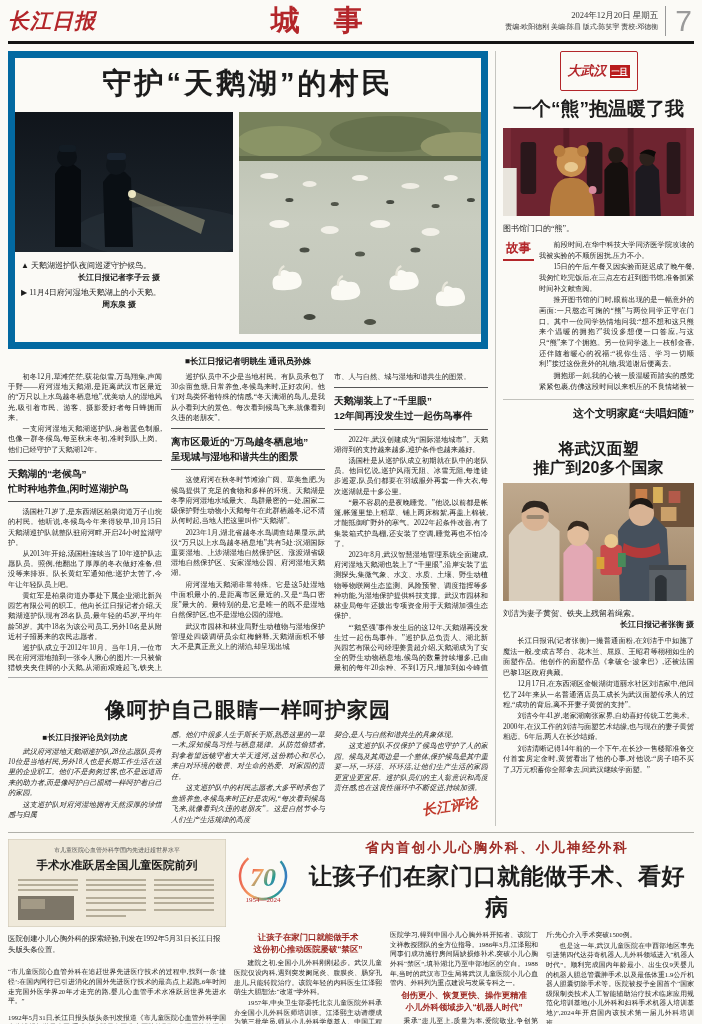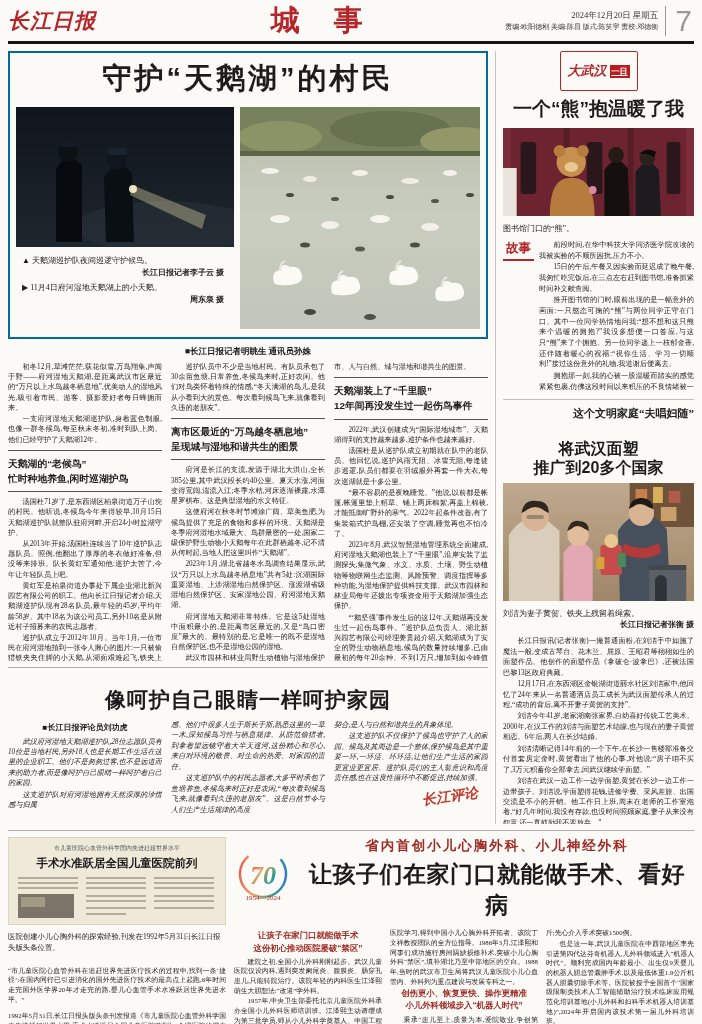--- a/index.html
+++ b/index.html
@@ -22,29 +22,29 @@
   .hdr-credits{font-size:7px;}
   .pagenum{font-size:30px;color:#9a9a9a;font-weight:400;border-left:1px solid #999;
     padding:0 2px 0 9px;font-family:"Liberation Sans",sans-serif;line-height:1;}
   .black-rule{border-top:3px solid #141414;margin-top:3px;}
   
   .main-row{display:flex;gap:7px;padding-top:7px;}
   .main-left{width:480px;flex:none;}
   .v-div{width:1px;background:#c5c5c0;flex:none;}
   .right-col{flex:1;min-width:0;}
   
-  .swan-box{border:2px solid #0369a1;padding:5px 6px 4px;}
+  .swan-box{border:7px solid #0369a1;padding:5px 0 4px;}
   .swan-headline{text-align:center;font-size:29px;font-weight:900;letter-spacing:3px;
     font-family:"Liberation Sans",sans-serif;margin:1px 0 8px;}
   .photos{display:flex;gap:6px;}
   .photo-left{width:218px;flex:none;}
   .photo-right{flex:1;}
   figure{margin:0;}
   .cap{font-size:8px;line-height:1.5;margin-top:4px;padding-left:6px;}
-  .cap-credit{text-align:right;font-weight:bold;padding-right:10px;font-size:8px;}
+  .cap-credit{text-align:center;font-weight:bold;padding-right:10px;font-size:8px;}
   .byline{text-align:center;font-weight:bold;font-size:8.5px;margin:7px 0 4px;}
   .cols3{display:flex;gap:9px;height:300px;overflow:hidden;}
   .col{flex:1;min-width:0;font-size:7.2px;line-height:1.42;text-align:justify;overflow:hidden;}
   .col p,.b-col p,.story-text p,.mtext p,.ccol p{margin:0 0 1px;text-indent:2em;}
   p.noindent{text-indent:0;}
   .subhead{font-weight:bold;font-size:9.8px;line-height:1.55;text-align:left;text-indent:0;
     font-family:"Liberation Sans",sans-serif;border-top:1px solid #555;border-bottom:1px solid #555;
     padding:5px 0;margin:5px 0;}
   
   .commentary{margin-top:5px;border-top:1px solid #aaa;padding-top:16px;}
@@ -211,21 +211,20 @@
           <p>黄红军是柏泉街道办事处下属企业湖北新兴园艺有限公司的职工。他向长江日报记者介绍,天鹅湖巡护队现有28名队员,最年轻的45岁,平均年龄58岁。其中18名为该公司员工,另外10名是从附近村子招募来的农民志愿者。</p>
           <p>巡护队成立于2012年10月。当年1月,一位市民在府河湿地拍到一张令人揪心的图片:一只被偷猎铁夹夹住脚的小天鹅,从湖面艰难起飞,铁夹上残留着绳索。</p>
 
         </div>
         <div class="col">
           <p>巡护队员中不少是当地村民。有队员承包了30余亩鱼塘,日常养鱼,冬候鸟来时,正好农闲。他们对鸟类怀着特殊的情感,“冬天满湖的鸟儿,是我从小看到大的景色。每次看到候鸟飞来,就像看到久违的老朋友”。</p>
           <div class="subhead">
             <div>离市区最近的“万鸟越冬栖息地”</div>
             <div>呈现城与湿地和谐共生的图景</div>
           </div>
-          <p>府河是长江的支流,发源于湖北大洪山,全长385公里,其中武汉段长约40公里。夏天水涨,河面变得宽阔,湍流入江;冬季水枯,河床逐渐裸露,水潭星罗棋布。这是典型湿地的水文特征。</p>
           <p>这使府河在秋冬时节滩涂广阔、草美鱼肥,为候鸟提供了充足的食物和多样的环境。天鹅湖是冬季府河湿地水域最大、鸟群最密的一处,国家二级保护野生动物小天鹅每年在此群栖越冬,记不清从何时起,当地人把这里叫作“天鹅湖”。</p>
           <p>2023年1月,湖北省越冬水鸟调查结果显示,武汉“万只以上水鸟越冬栖息地”共有5处:沉湖国际重要湿地、上涉湖湿地自然保护区、涨渡湖省级湿地自然保护区、安家湿地公园、府河湿地天鹅湖。</p>
           <p>府河湿地天鹅湖非常特殊。它是这5处湿地中面积最小的,是距离市区最近的,又是“鸟口密度”最大的。最特别的是,它是唯一的既不是湿地自然保护区,也不是湿地公园的湿地。</p>
           <p>武汉市园林和林业局野生动植物与湿地保护管理处四级调研员余红梅解释,天鹅湖面积不够大,不是真正意义上的湖泊,却呈现出城</p>
         </div>
         <div class="col">
           <p class="noindent">市、人与自然、城与湿地和谐共生的图景。</p>
           <div class="subhead">
             <div>天鹅湖装上了“千里眼”</div>
             <div>12年间再没发生过一起伤鸟事件</div>
@@ -350,21 +349,20 @@
       </figure>
       <div class="photo-cap">
         <div>刘洁为妻子黄贺、铁夹上残留着绳索。</div>
         <div class="mcap-credit">长江日报记者张衡 摄</div>
       </div>
       <div class="mtext">
         <p>长江日报讯(记者张衡)一撮普通面粉,在刘洁手中如施了魔法一般,变成古琴台、花木兰、屈原、王昭君等栩栩如生的面塑作品。他创作的面塑作品《拿破仑·波拿巴》,还被法国巴黎13区政府典藏。</p>
         <p>12月17日,在东西湖区金银湖街道丽水社区刘洁家中,他回忆了24年来从一名普通酒店员工成长为武汉面塑传承人的过程,“成功的背后,离不开妻子黄贺的支持”。</p>
         <p>刘洁今年41岁,老家湖南张家界,自幼喜好传统工艺美术。2000年,在汉工作的刘洁与面塑艺术结缘,也与现在的妻子黄贺相恋。6年后,两人在长沙结婚。</p>
         <p>刘洁清晰记得14年前的一个下午,在长沙一售楼部准备交付首套房定金时,黄贺看出了他的心事,对他说:“房子咱不买了,3万元积蓄你全部拿去,回武汉继续学面塑。”</p>
-        <p>刘洁在武汉一边工作一边学面塑,黄贺在长沙一边工作一边带孩子。刘洁说,学面塑得花钱,进修学费、采风差旅、出国交流是不小的开销。他工作日上班,周末在老师的工作室泡着,“好几年时间,我没有存款,也没时间照顾家庭,妻子从来没有怨言,还一直鼓励我不要放弃。”</p>
 
       </div>
     </div>
   </div>
 
   <div class="bottom">
     <div class="b-col1">
       <figure>
         <svg width="218" height="88" viewBox="0 0 218 88">
           <rect width="218" height="88" fill="#efe9da" stroke="#c9c2b0"></rect>

